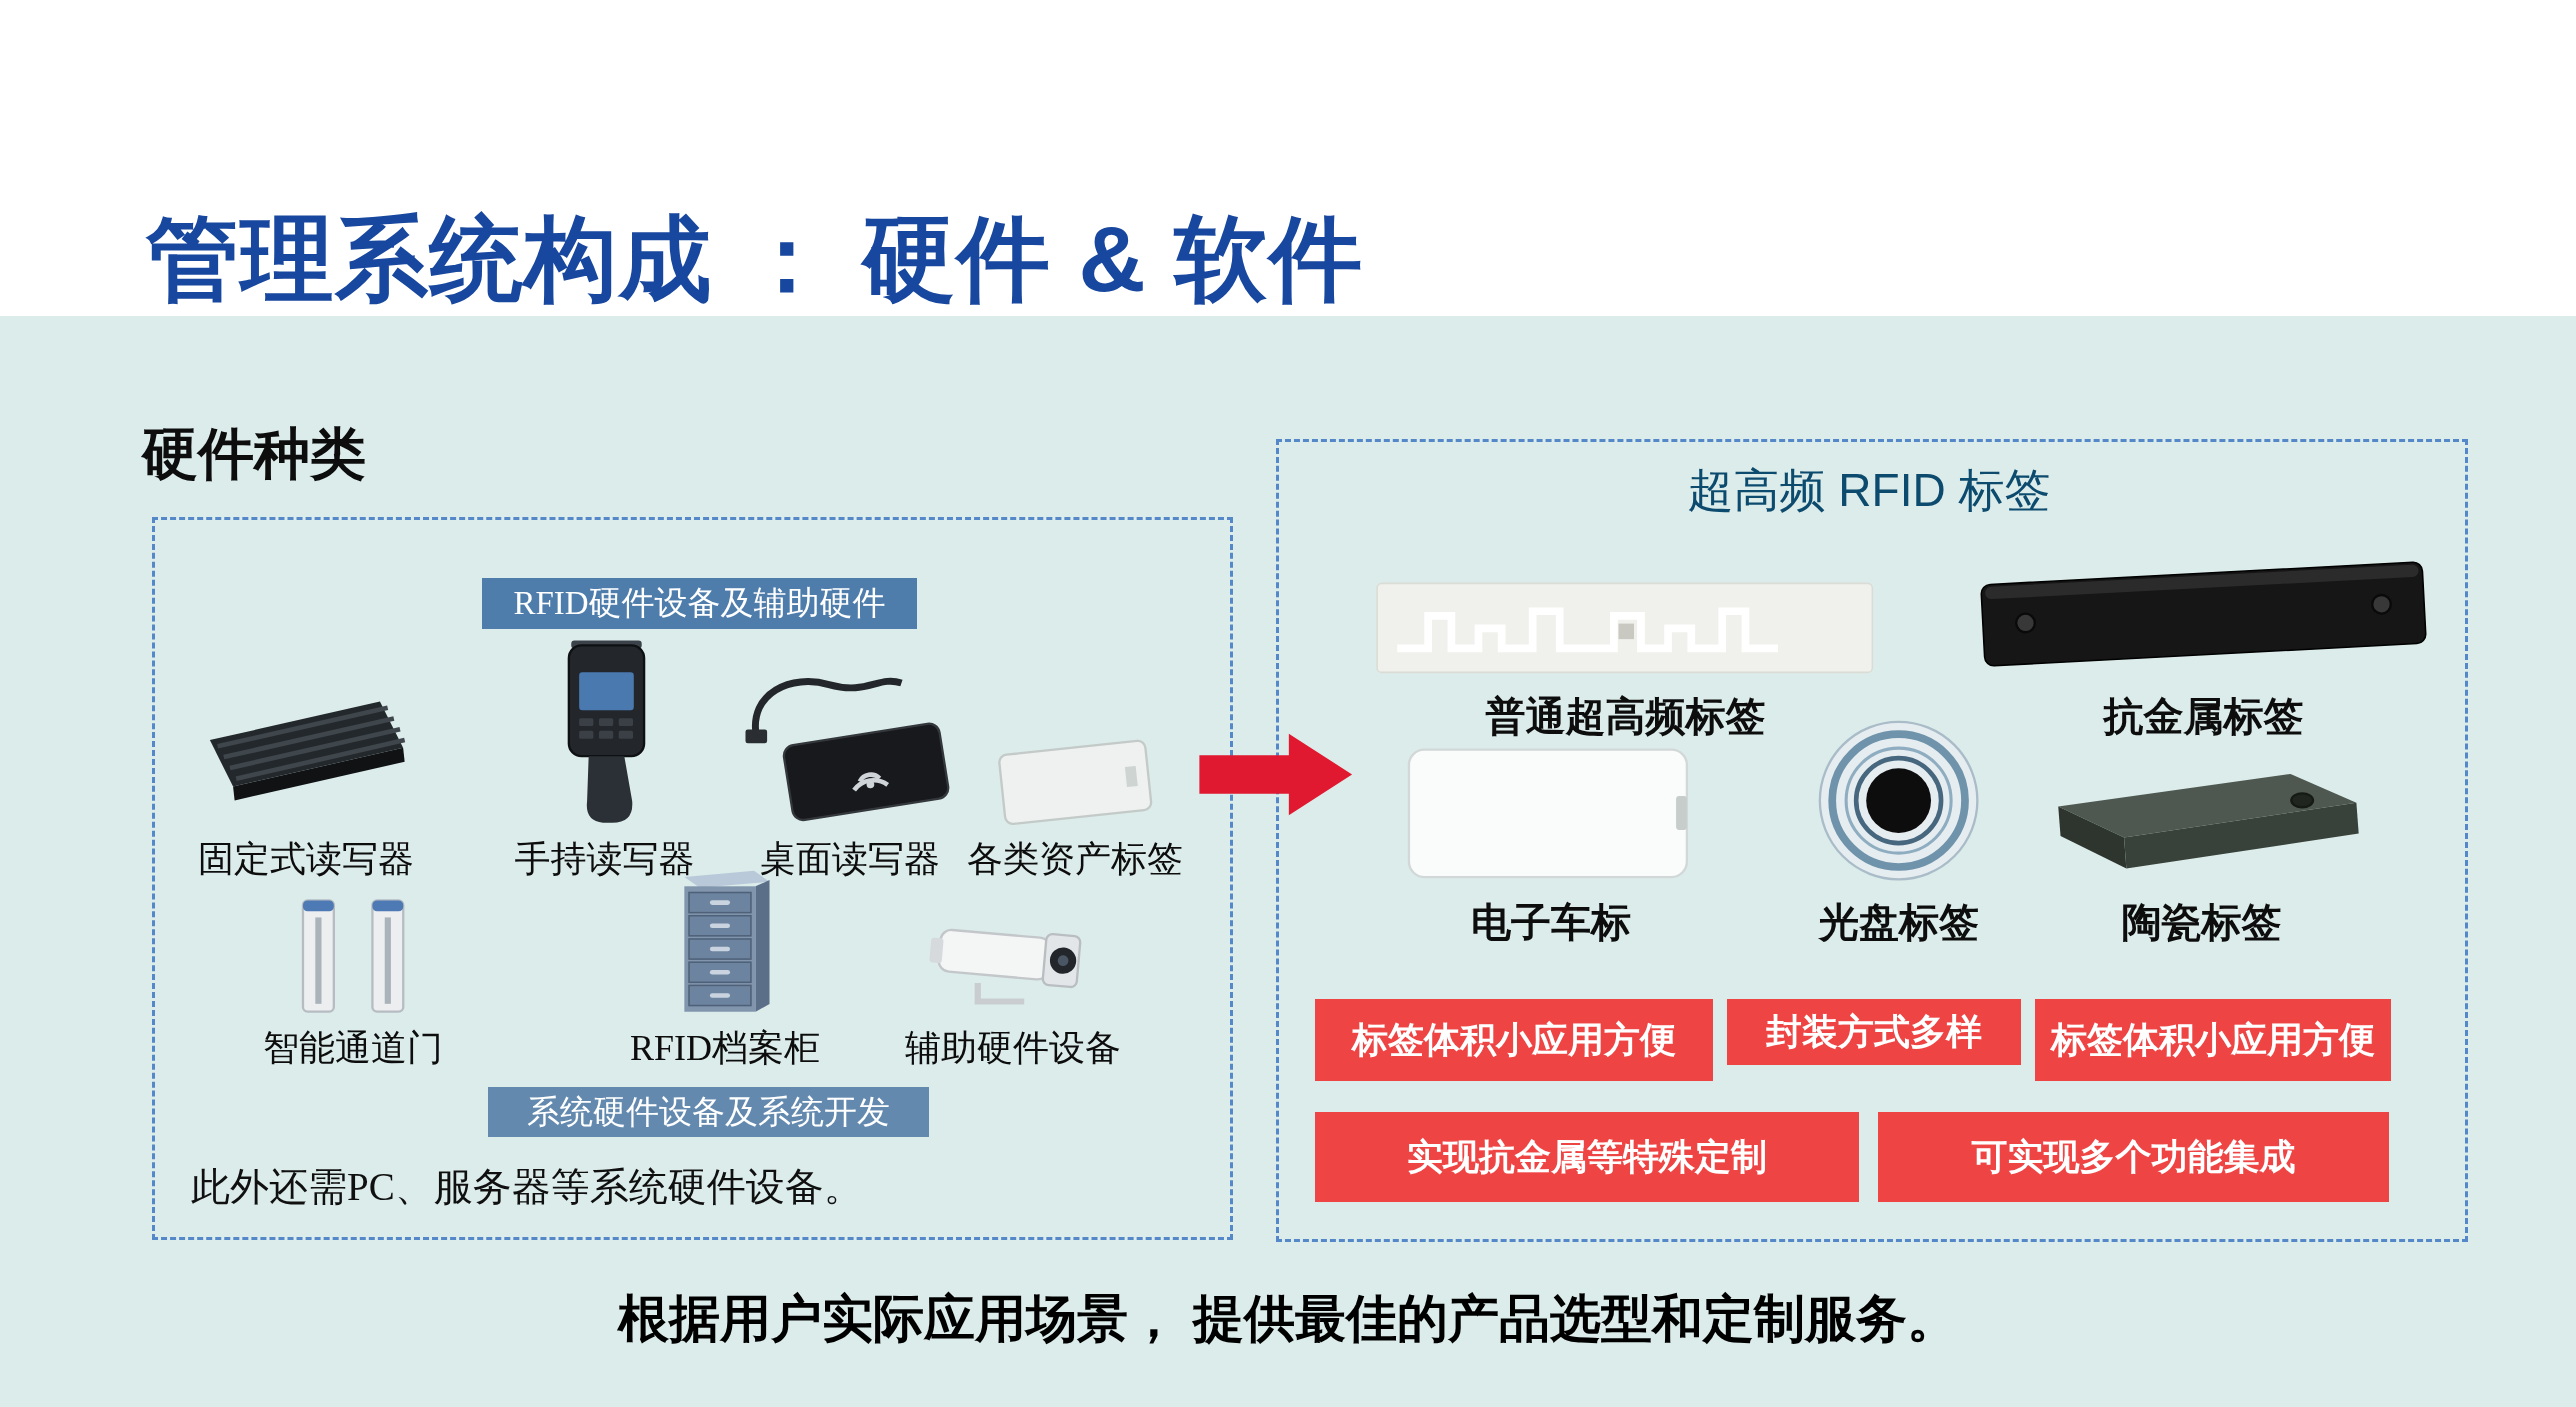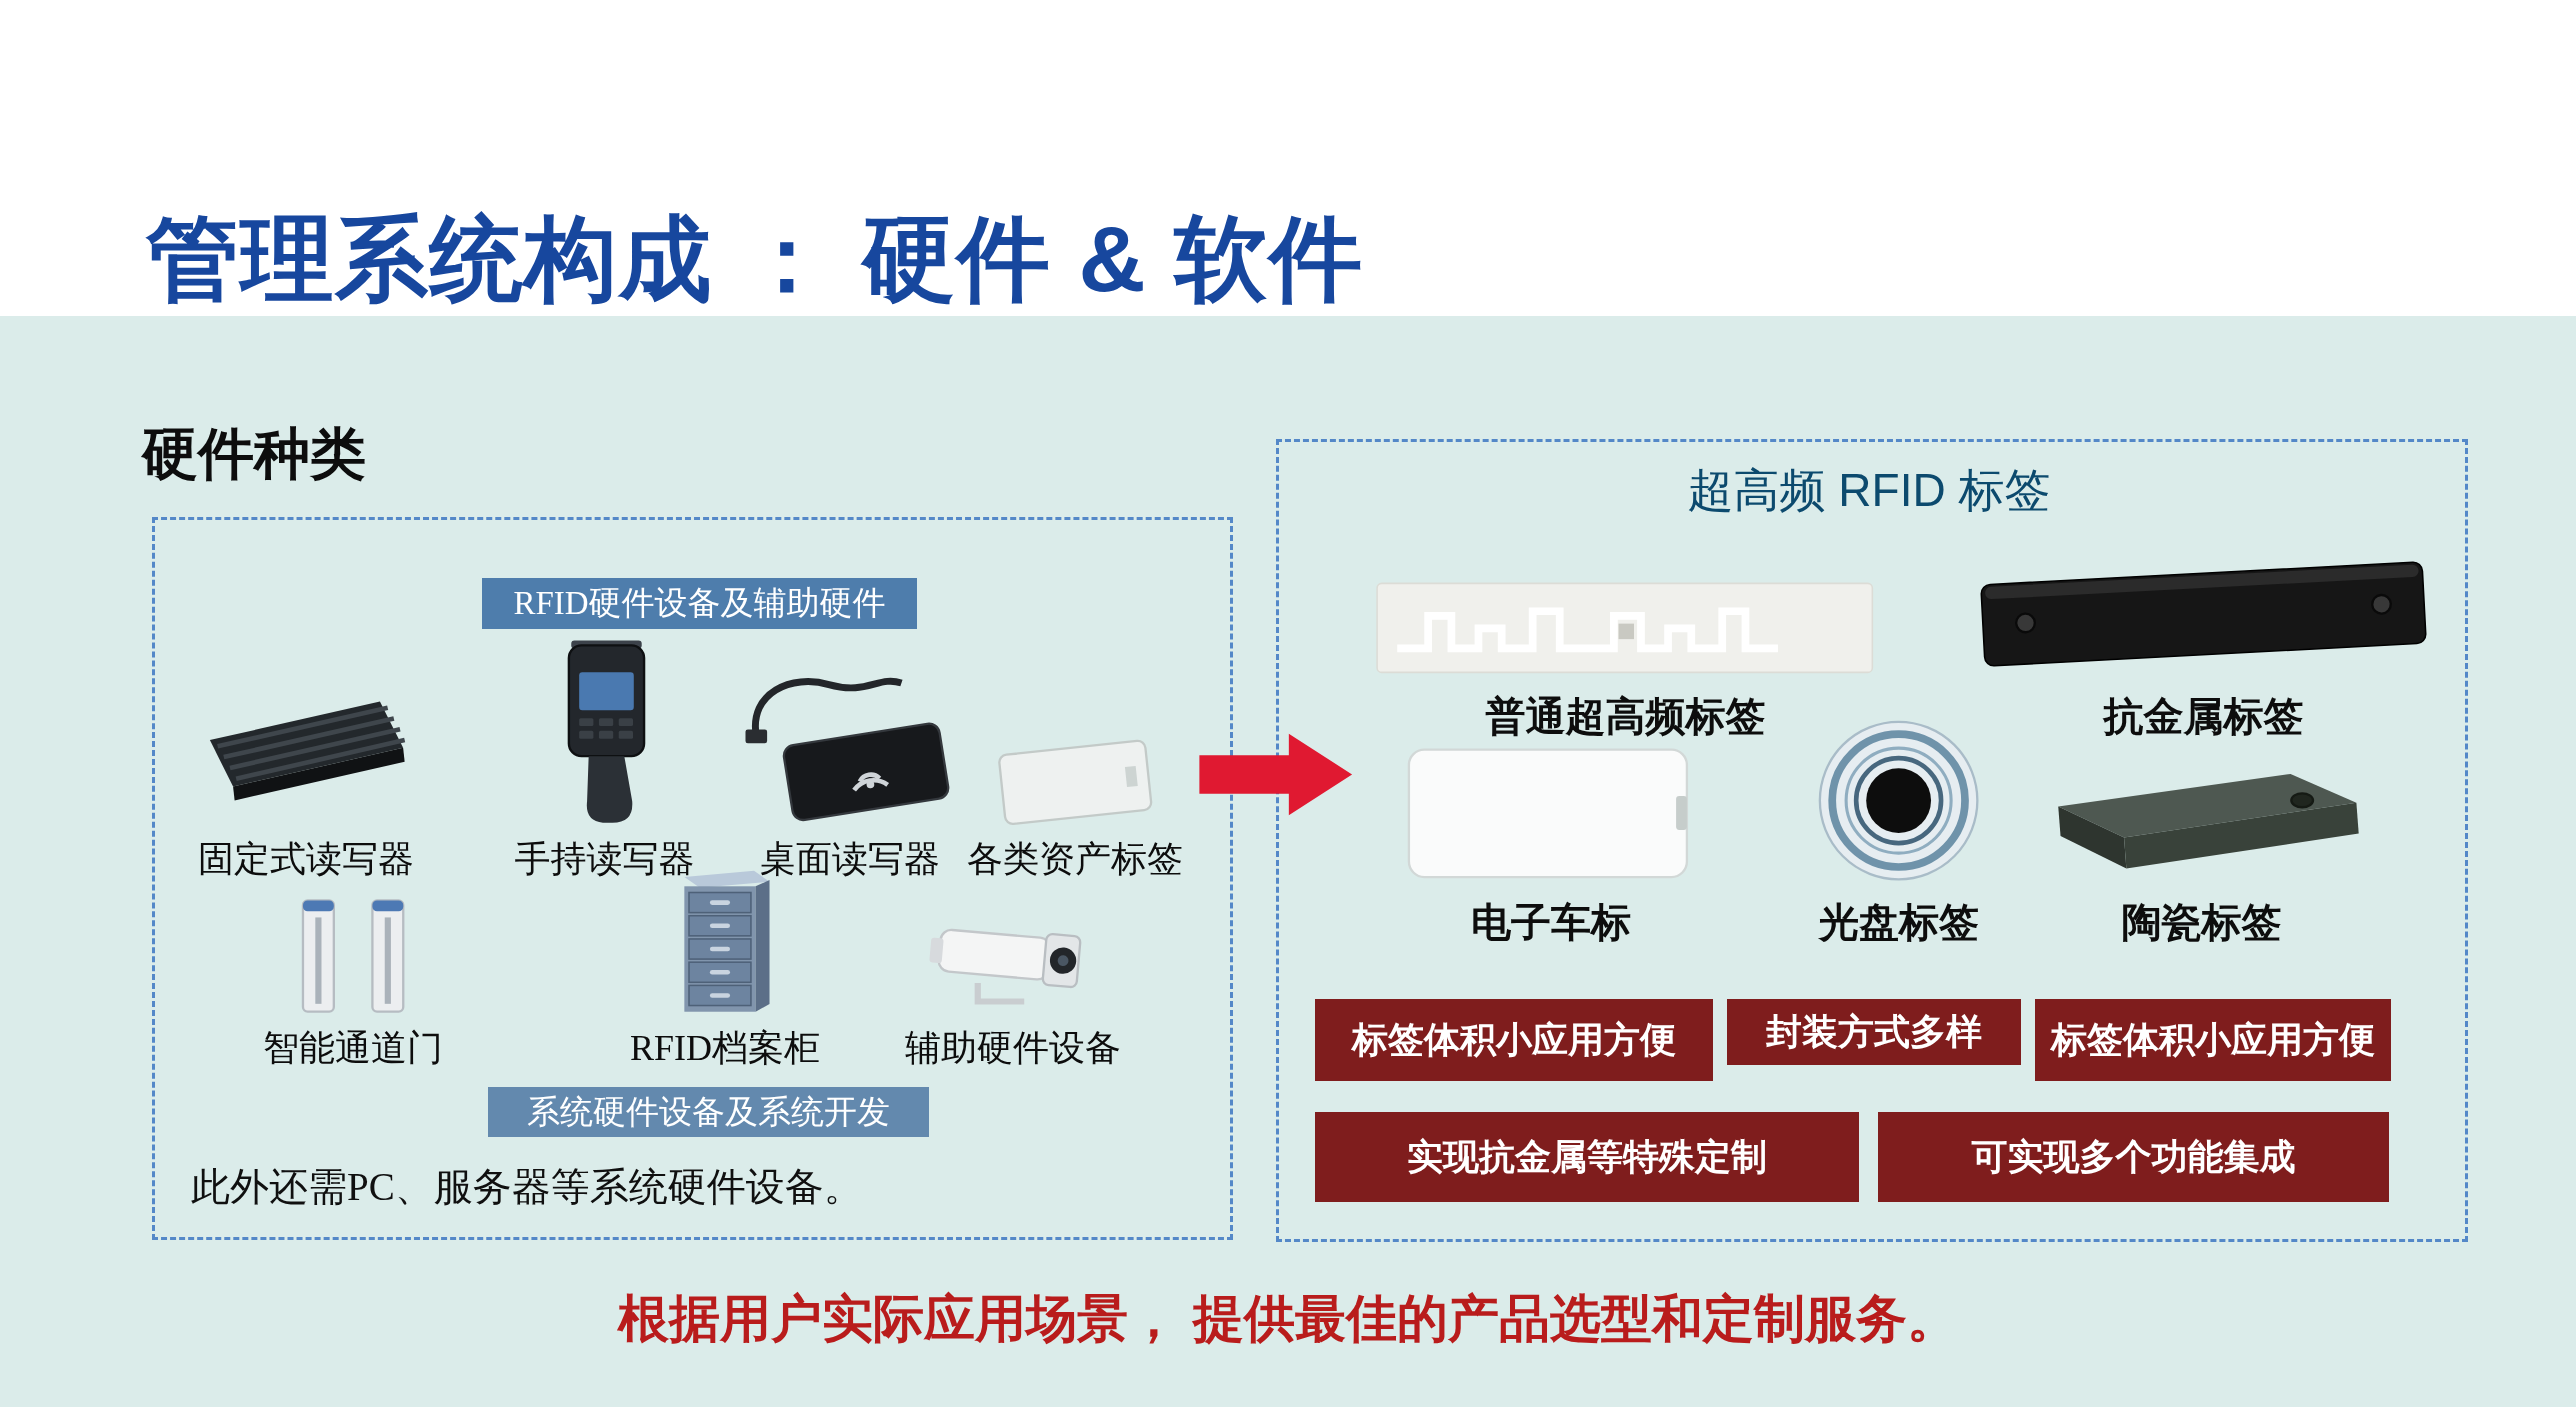--- a/index.html
+++ b/index.html
@@ -16,27 +16,27 @@
   .hw-note{position:absolute;left:191px;top:1160px;font-family:"Liberation Serif",serif;font-size:39px;color:#101010;white-space:nowrap;}
   .dev,.tag{position:absolute;display:flex;flex-direction:column;align-items:center;}
   .imgbox{display:flex;align-items:flex-end;justify-content:center;width:100%;}
   .dev .cap{font-family:"Liberation Serif",serif;font-size:36px;color:#0d0d0d;white-space:nowrap;margin-top:6.2px;}
   .tag .cap{font-family:"Liberation Serif",serif;font-size:40px;color:#0d0d0d;white-space:nowrap;margin-top:11px;font-weight:bold;}
   .row1-dev .imgbox{height:194px;}
   .row2-dev .imgbox{height:159px;}
   .row1-tag .imgbox{height:128px;}
   .row2-tag .imgbox{height:178px;}
   .tags-heading{position:absolute;left:1276px;top:460px;width:1186px;text-align:center;font-size:46px;color:#0c4a6e;white-space:nowrap;}
-  .badge{position:absolute;background:#7f1d1d;color:#ffffff;font-weight:700;font-size:36px;display:flex;align-items:center;justify-content:center;white-space:nowrap;}
+  .badge{position:absolute;background:#ef4444;color:#ffffff;font-weight:700;font-size:36px;display:flex;align-items:center;justify-content:center;white-space:nowrap;}
   .b0{left:1315px;top:999px;width:398px;height:82px;}
   .b1{left:1727px;top:999px;width:294px;height:66px;}
   .b2{left:2035px;top:999px;width:356px;height:82px;}
   .b3{left:1315px;top:1112px;width:544px;height:90px;}
   .b4{left:1878px;top:1112px;width:511px;height:90px;}
-  .footer{position:absolute;left:0;top:1285px;width:2576px;text-align:center;font-size:51px;font-weight:700;color:#b91c1c;}
+  .footer{position:absolute;left:0;top:1285px;width:2576px;text-align:center;font-size:51px;font-weight:700;color:#000000;}
   .arrow{position:absolute;left:1199px;top:729px;}
 </style>
 </head>
 <body>
 
 <div class="slide">
   <div class="teal"></div>
 
   <h1 class="title">管理系统构成 ： 硬件 &amp; 软件</h1>
 

